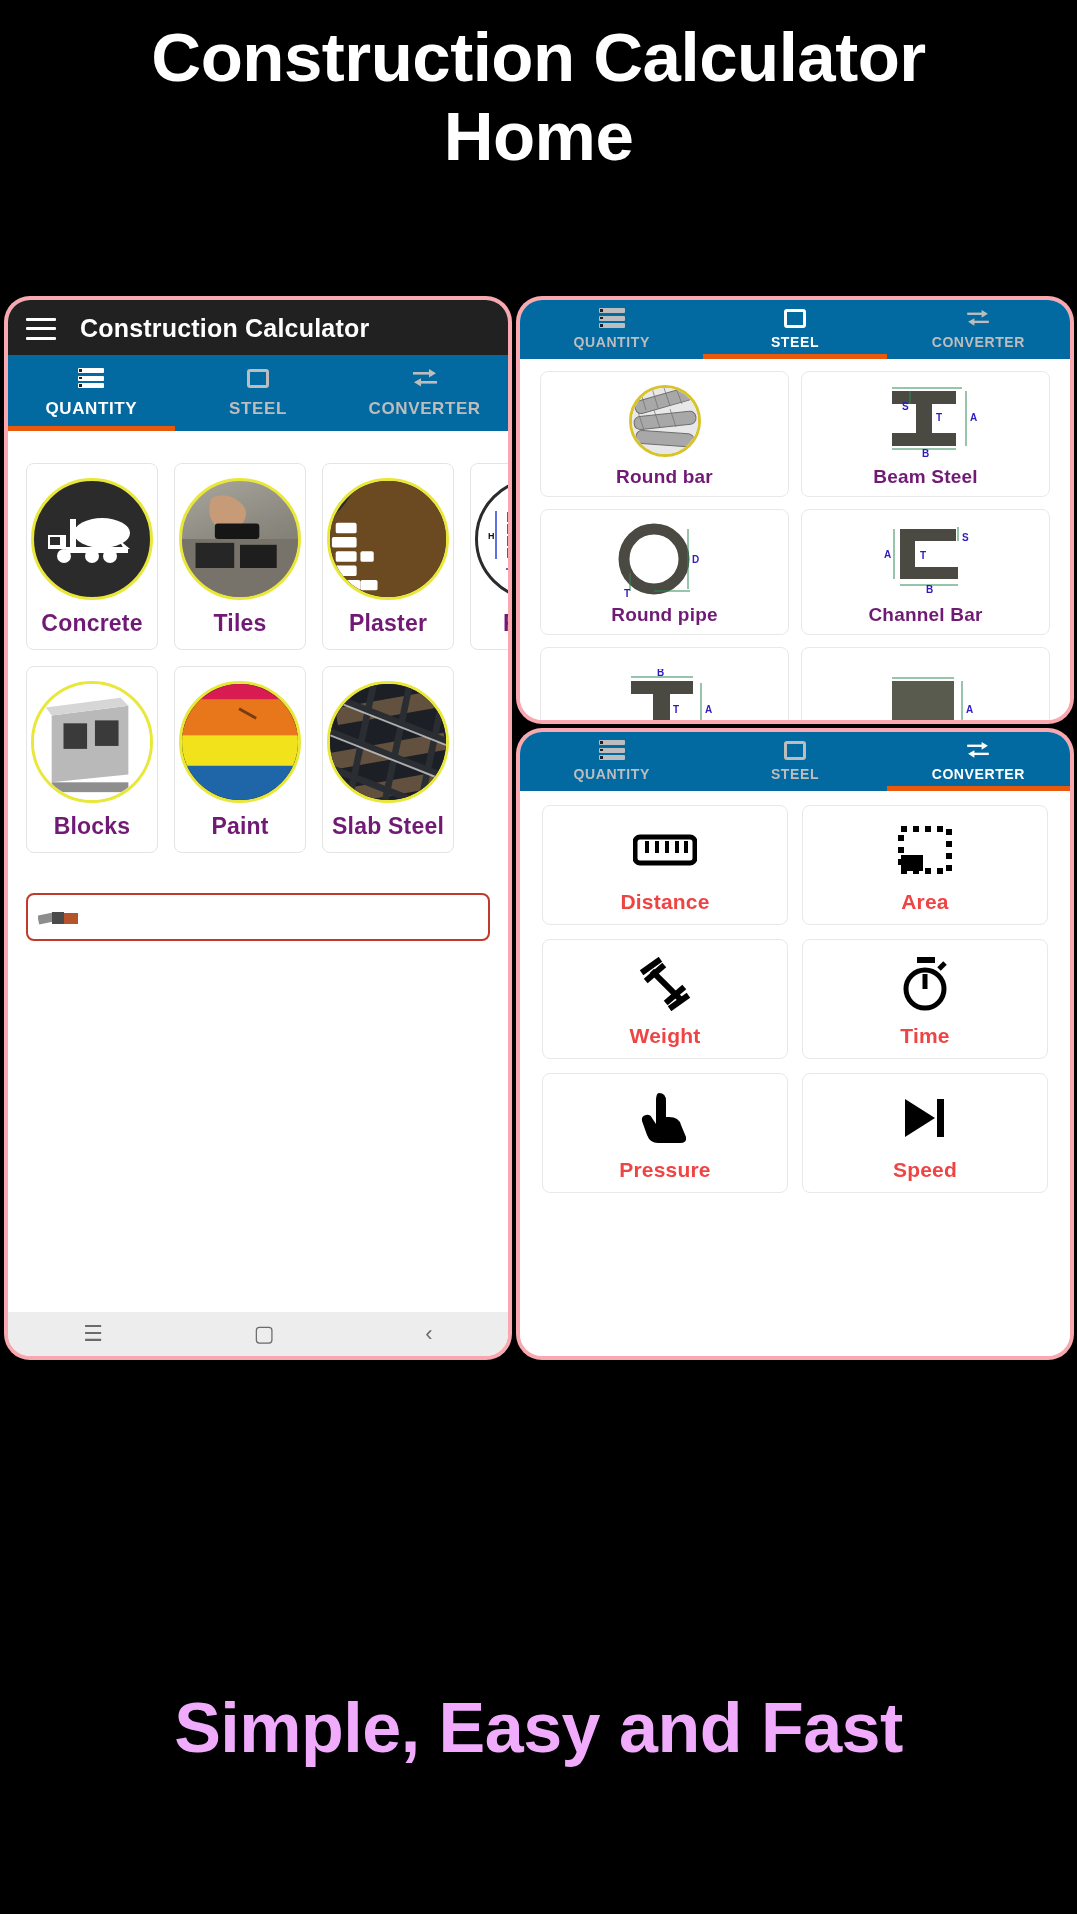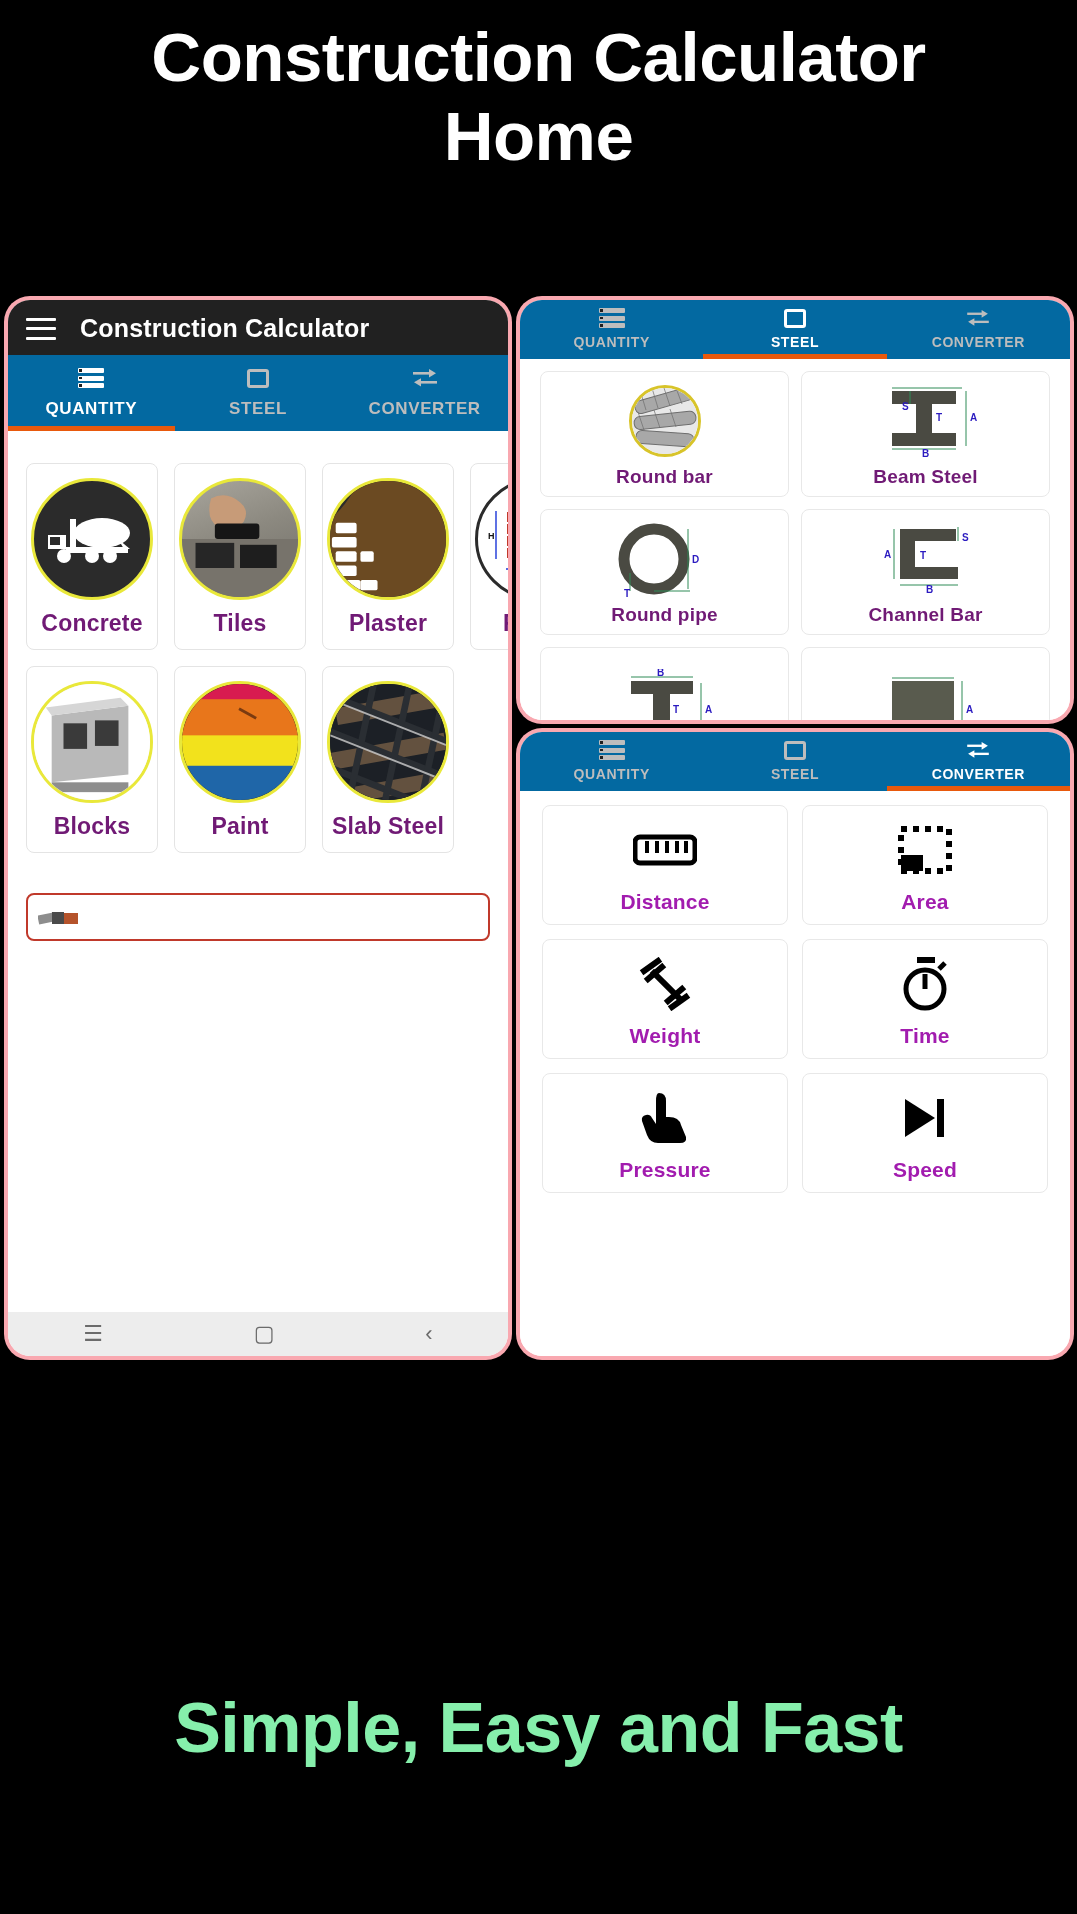--- a/index.html
+++ b/index.html
@@ -14,21 +14,21 @@
   
   .headline {
     position: absolute; left: 0; top: 18px; width: 1077px;
     text-align: center; color: #fff;
     font-size: 69px; font-weight: bold; line-height: 1.15;
     letter-spacing: -0.5px;
     font-family: "Liberation Sans", sans-serif;
   }
   .footline {
     position: absolute; left: 0; top: 1690px; width: 1077px;
-    text-align: center; color: #86efac;
+    text-align: center; color: #f0abfc;
     font-size: 70px; font-weight: bold; line-height: 1.1;
     letter-spacing: -0.5px;
   }
 
   
   .phone {
     position: absolute;
     background: #F9A8B0;
     border-radius: 26px;
     padding: 4px;
@@ -126,21 +126,21 @@
   .steel-card .card-label { font-size: 19px; margin-top: 6px; }
   .steel-fig { height: 78px; display: flex; align-items: center; justify-content: center; }
 
   
   .conv-grid { display: grid; grid-template-columns: 1fr 1fr; gap: 14px; padding: 14px 22px 0 22px; }
   .conv-card {
     border: 1px solid #E8E8E8; border-radius: 8px; background: #fff;
     display: flex; flex-direction: column; align-items: center; justify-content: center;
     padding: 16px 4px 10px 4px; min-height: 120px;
   }
-  .conv-card .card-label { color: #a21caf; font-size: 21px; margin-top: 12px; }
+  .conv-card .card-label { color: #ef4444; font-size: 21px; margin-top: 12px; }
   .conv-fig { height: 56px; display: flex; align-items: center; justify-content: center; }
 
   
   .adstrip {
     margin: 8px 18px 0 18px; height: 48px;
     border: 2px solid #C0392B; border-radius: 8px;
     display: flex; align-items: center; padding-left: 10px;
     overflow: hidden;
   }
   .navbar {

